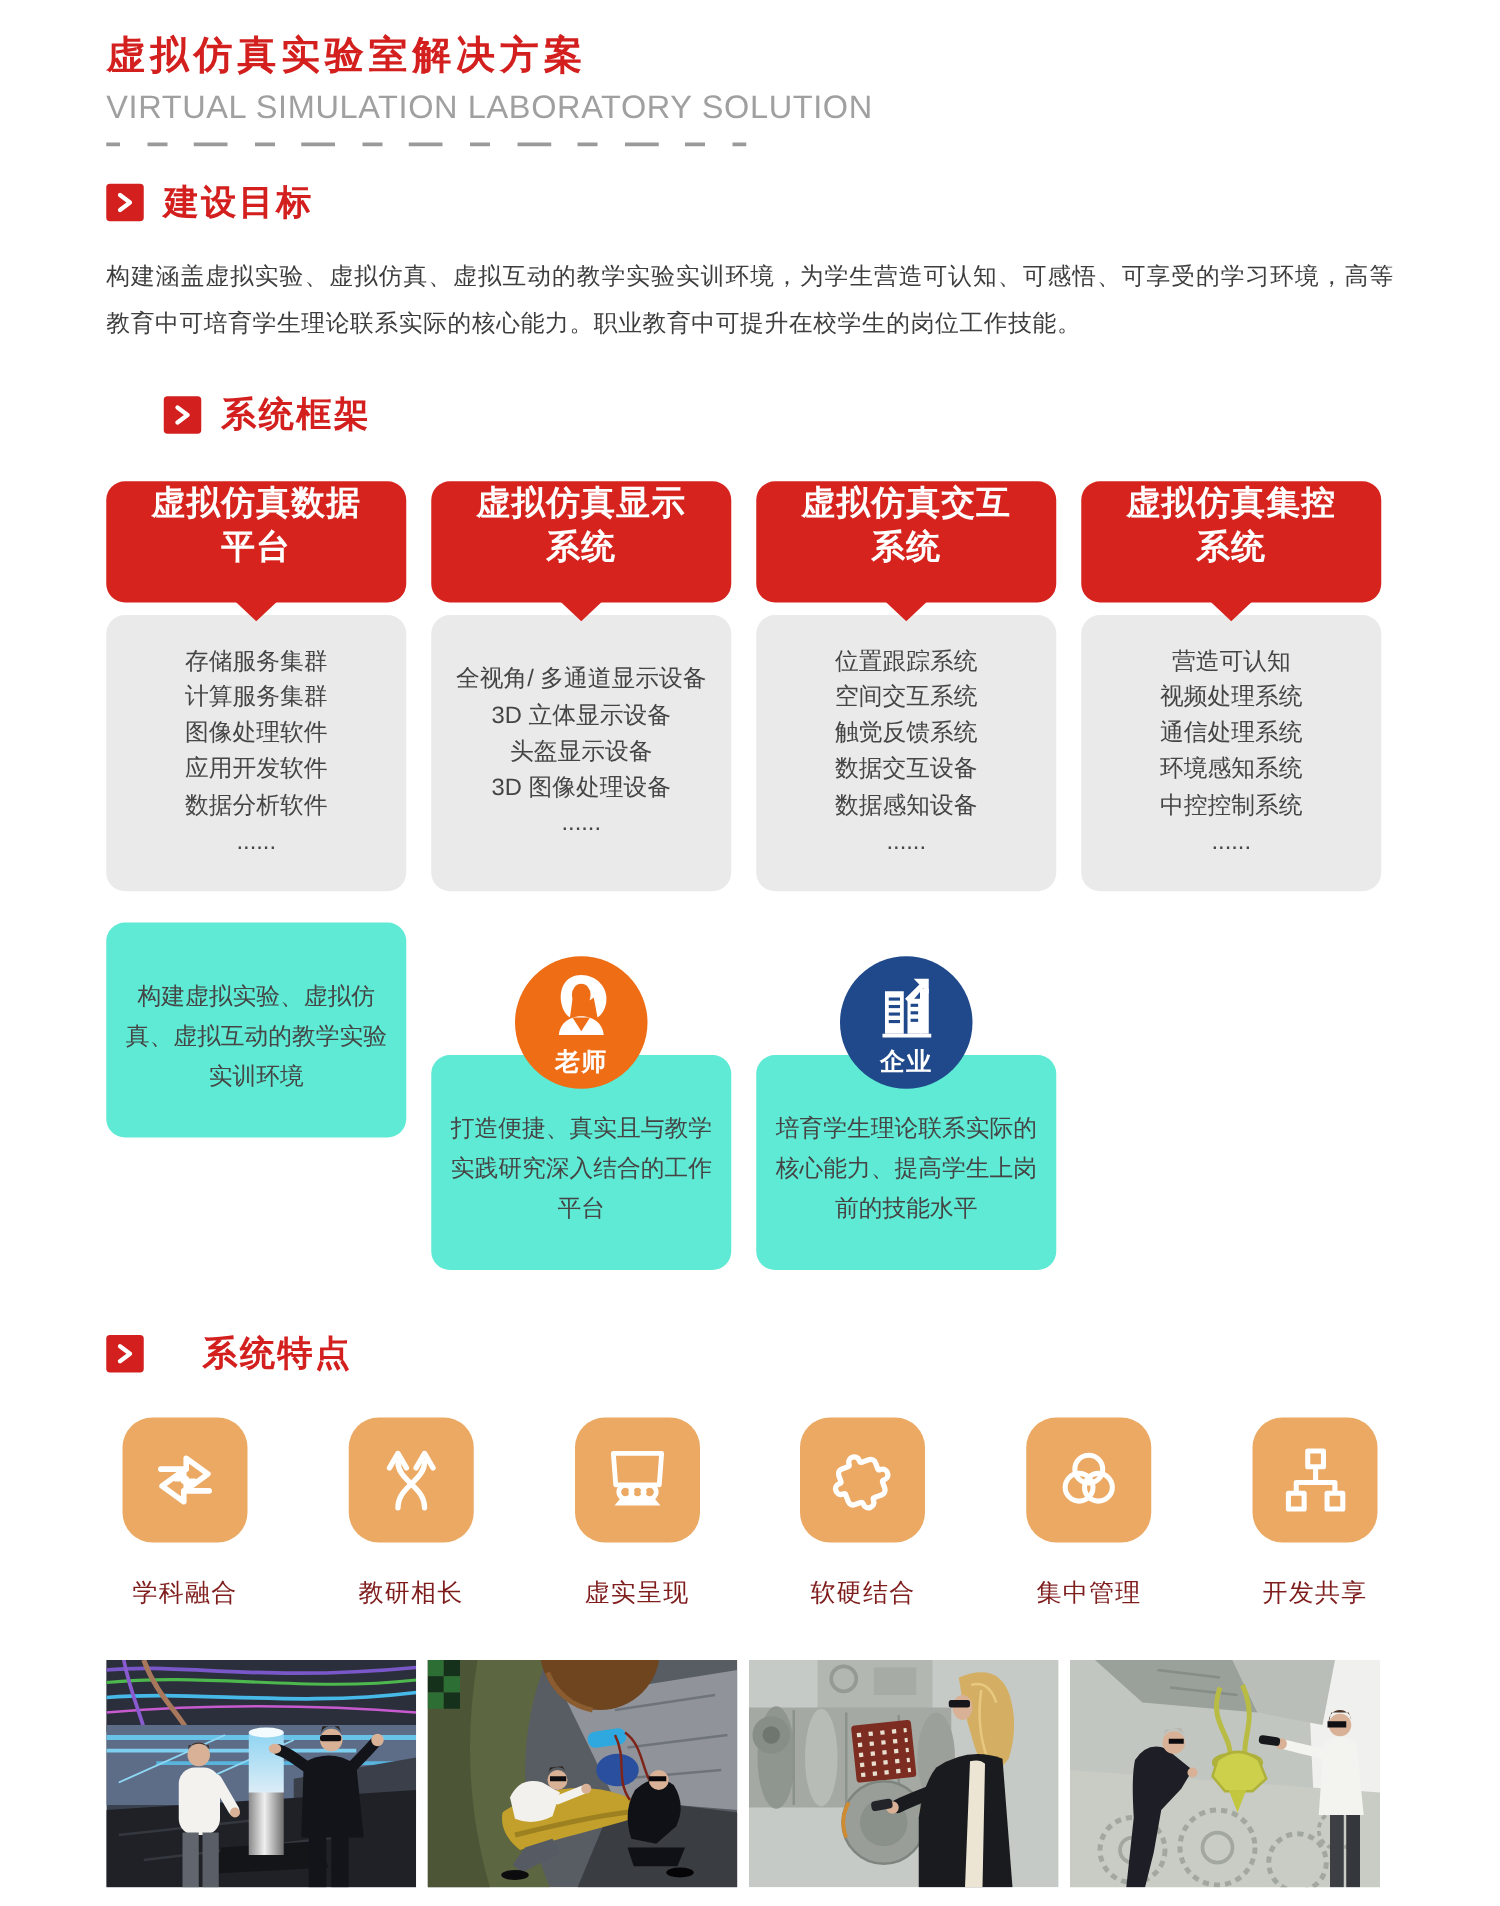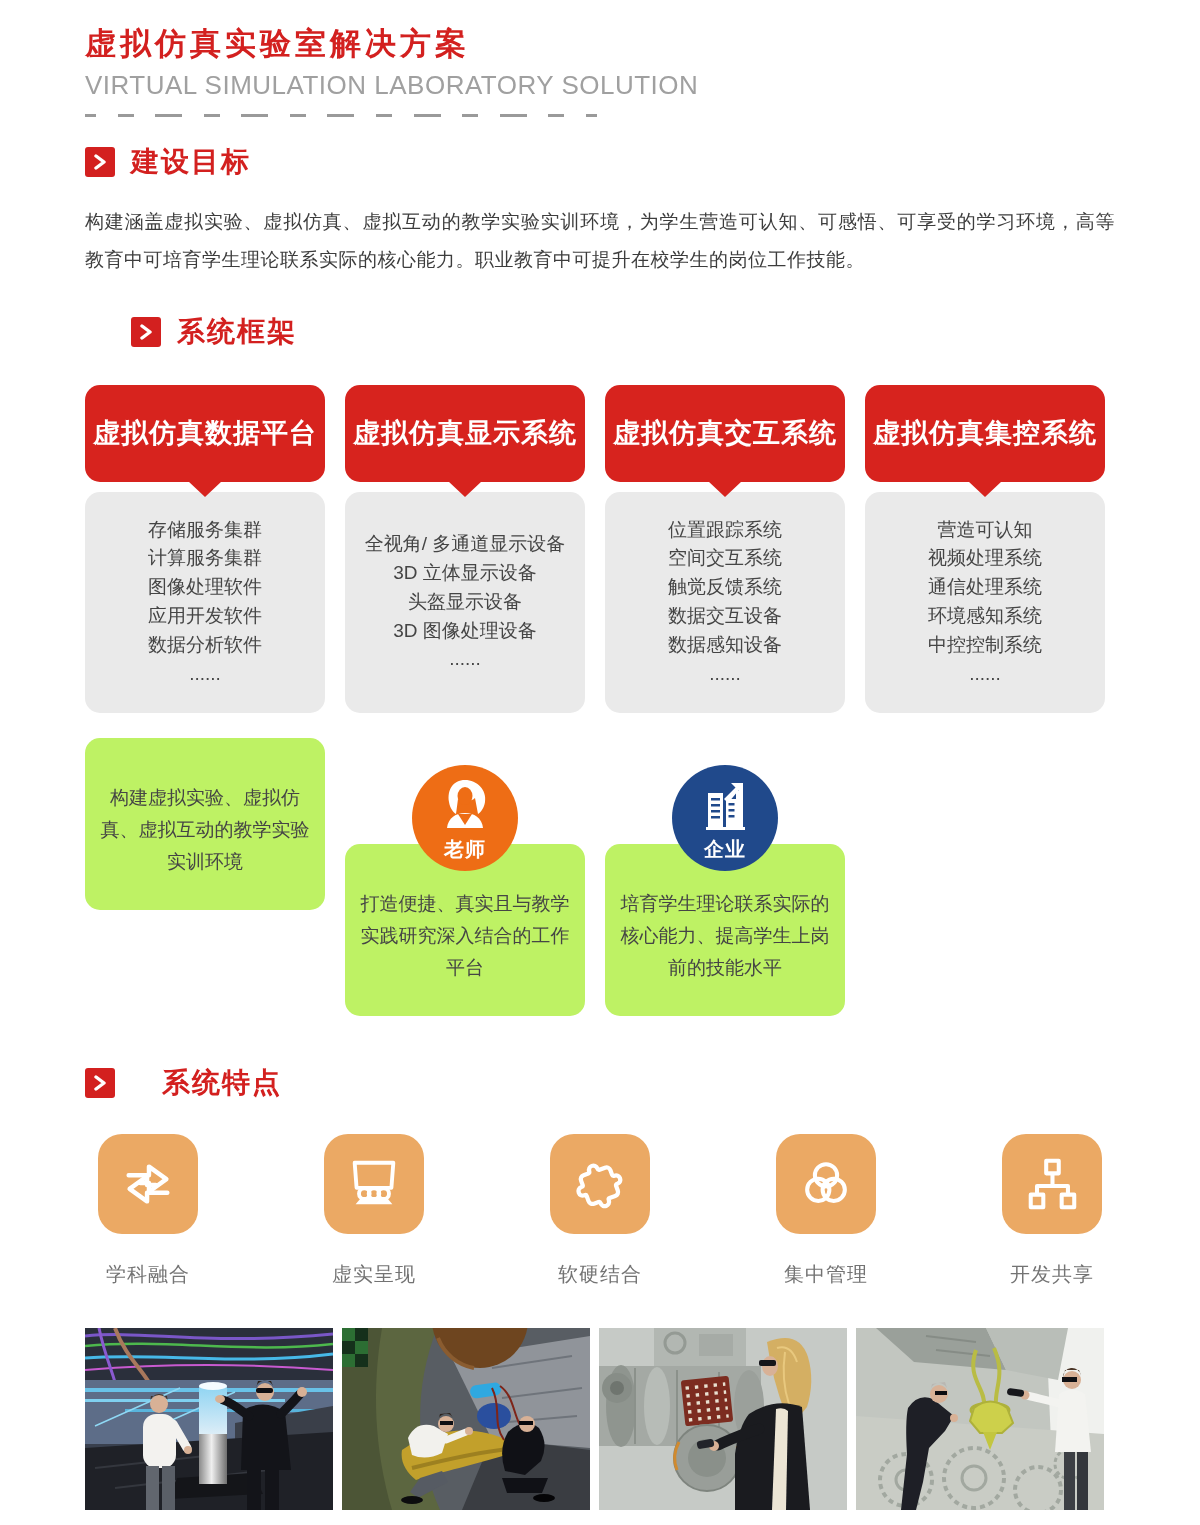--- a/index.html
+++ b/index.html
@@ -20,44 +20,44 @@
   .sec-title { margin-left:16px; font-size:28px; font-weight:bold; color:#d3201f; letter-spacing:2px; }
   .mt-goal { margin-top:26px; }
   .mt-frame { margin-top:34px;padding-left:46px; }
   .mt-feat { margin-top:48px;gap:31px; }
 
   .goal-body { margin-top:22px; font-size:19px; line-height:2.0; color:#3d3d3d; letter-spacing:0.5px; text-align:justify; }
 
   .grid4 { display:grid; grid-template-columns:repeat(4,240px); column-gap:20px; }
   .fw-grid { margin-top:34px; }
   .fw-head { position:relative; background:#d7231e; color:#fff; height:97px; border-radius:15px;
-    display:flex; flex-direction:row; align-items:center; justify-content:center;
+    display:flex; flex-direction:column; align-items:center; justify-content:flex-start;
     font-size:27px; font-weight:bold; line-height:1.3; letter-spacing:1px; }
   .fw-head::after { content:""; position:absolute; left:50%; bottom:-15px; transform:translateX(-50%);
     width:0; height:0; border-left:17px solid transparent; border-right:17px solid transparent;
     border-top:16px solid #d7231e; }
   .fw-body { margin-top:10px; background:#eaeaea; height:221px; border-radius:15px;
     display:flex; flex-direction:column; align-items:center; justify-content:center;
     font-size:19px; line-height:1.52; color:#454545; text-align:center; padding:0 4px; box-sizing:border-box; }
 
   .roles-grid { margin-top:52px; }
   .role-circle { width:106px; height:106px; border-radius:50%; margin:0 auto; position:relative; z-index:2; }
   .c-red { background:#e23b2c; } .c-orange { background:#ee6d15; }
   .c-green { background:#4fae8a; } .c-blue { background:#20498b; }
   .role-ic { position:absolute; top:12px; left:50%; transform:translateX(-50%); }
   .role-label { position:absolute; bottom:8px; width:100%; text-align:center; color:#fff;
     font-size:20px; font-weight:bold; letter-spacing:1px; }
-  .role-box { background:#bef264; border-radius:15px; height:172px; margin-top:-27px; box-sizing:border-box;
+  .role-box { background:#5eead4; border-radius:15px; height:172px; margin-top:-27px; box-sizing:border-box;
     padding:44px 13px 0; text-align:center; font-size:19px; line-height:1.7; color:#454545; }
 
   .feat-grid { display:flex; justify-content:space-between; padding:0 13px; margin-top:32px; }
   .feat { width:100px; text-align:center; }
   .feat-ic { width:100px; height:100px; background:#eba964; border-radius:24px;
     display:flex; align-items:center; justify-content:center; }
-  .feat-label { margin-top:27px; font-size:20px; color:#737373; letter-spacing:1px; white-space:nowrap; }
+  .feat-label { margin-top:27px; font-size:20px; color:#7f1d1d; letter-spacing:1px; white-space:nowrap; }
 
   .photos { display:flex; gap:9px; margin-top:40px; }
   .photo { width:248px; height:182px; overflow:hidden; flex:0 0 auto; }
   .photo svg { display:block; }
 </style>
 </head>
 <body>
 
 <div class="page">
 
@@ -205,20 +205,31 @@
 
   <div class="feat-grid">
     <div class="feat">
       <div class="feat-ic">
         <svg width="58" height="58" viewBox="0 0 60 60" fill="none" stroke="#fff" stroke-width="4.6" stroke-linejoin="round" stroke-linecap="round">
           <path d="M10 21 h21 v-9 l18 13 -18 13 v-9 h-9"></path>
           <path d="M50 39 h-21 v9 l-18 -13 18 -13 v9 h9"></path>
         </svg>
       </div>
       <div class="feat-label">学科融合</div>
+    </div>
+    <div class="feat">
+      <div class="feat-ic">
+        <svg width="58" height="58" viewBox="0 0 60 60" fill="none" stroke="#fff" stroke-width="4.4" stroke-linejoin="round" stroke-linecap="round">
+          <path d="M19 53 C19 35 41 31 41 15"></path>
+          <path d="M41 53 C41 35 19 31 19 15"></path>
+          <path d="M12 20 L19 8 L26 20"></path>
+          <path d="M34 20 L41 8 L48 20"></path>
+        </svg>
+      </div>
+      <div class="feat-label">教研相长</div>
     </div>
     <div class="feat">
       <div class="feat-ic">
         <svg width="58" height="58" viewBox="0 0 60 60" fill="none" stroke="#fff" stroke-width="4" stroke-linejoin="round" stroke-linecap="round">
           <polygon points="10,8 50,8 48,34 12,34"></polygon>
           <circle cx="20" cy="40" r="5.5"></circle>
             <circle cx="30" cy="40" r="5.5"></circle>
             <circle cx="40" cy="40" r="5.5"></circle>
           <path d="M11 51 l5 -6 h28 l5 6 z" fill="#fff" stroke="none"></path>
         </svg>

